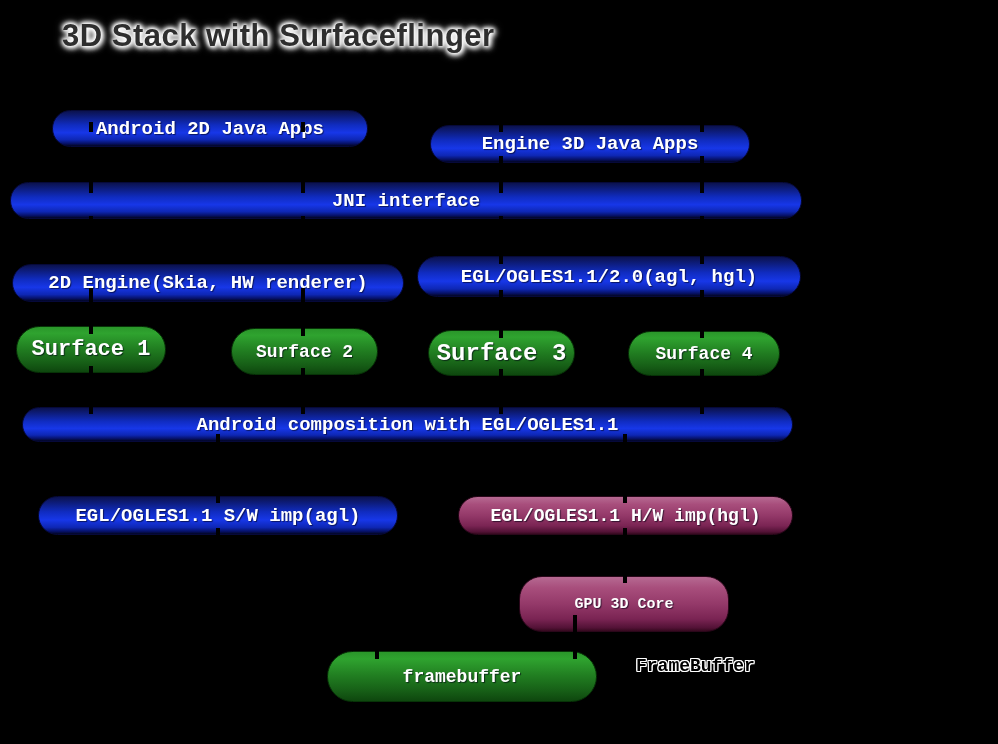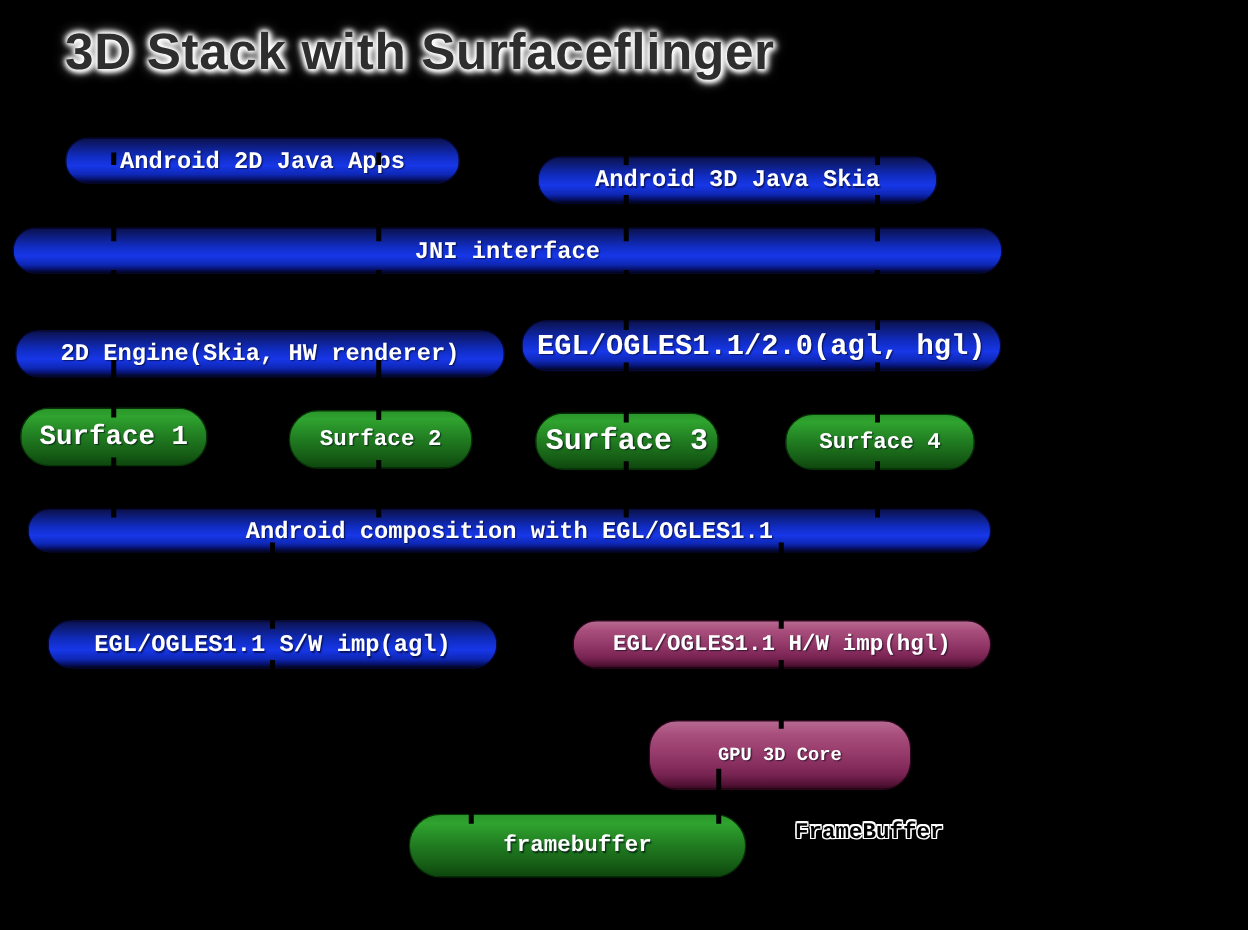--- a/index.html
+++ b/index.html
@@ -1,22 +1,22 @@
 <!DOCTYPE html>
 <html><head>
 <meta charset="utf-8">
 <style>
   html,body{margin:0;padding:0;background:#000;}
   #canvas{
     position:relative;width:998px;height:744px;background:#000;
     overflow:hidden;font-family:"Liberation Mono",monospace;
   }
   .title{
-    position:absolute;left:52px;top:18px;margin:0;
-    font-family:"Liberation Sans",sans-serif;font-weight:bold;font-size:41px;
+    position:absolute;left:62px;top:18px;margin:0;
+    font-family:"Liberation Sans",sans-serif;font-weight:bold;font-size:31px;
     color:#2e2e2e;letter-spacing:0.5px;
     text-shadow:0 0 3px #fff,0 0 6px #fff,0 0 10px #ffffff,
                 1px 1px 5px #fff,-1px -1px 5px #fff,2px 2px 6px #ffffffcc;
     white-space:nowrap;
   }
   .node{
     position:absolute;display:flex;align-items:center;justify-content:center;
     color:#ffffff;font-weight:bold;white-space:nowrap;z-index:1;
     box-sizing:border-box;text-shadow:1px 1px 1px rgba(0,0,20,.6);
   }
@@ -75,24 +75,24 @@
       <div class="connector" style="left: 700px; top: 369px; height: 45px;"></div>
       <div class="connector" style="left: 216px; top: 434px; height: 69px;"></div>
       <div class="connector" style="left: 623px; top: 434px; height: 69px;"></div>
       <div class="connector" style="left: 216px; top: 528px; height: 14px;"></div>
       <div class="connector" style="left: 623px; top: 528px; height: 55px;"></div>
       <div class="connector" style="left: 573px; top: 615px; height: 44px;"></div>
       <div class="connector" style="left: 375px; top: 645px; height: 14px;"></div>
     </div>
   <div id="nodes">
       <div class="node blue" style="left: 52px; top: 110px; width: 316px; height: 37px; border-radius: 18.5px; font-size: 19px;">Android 2D Java Apps</div>
-      <div class="node blue" style="left: 430px; top: 125px; width: 320px; height: 38px; border-radius: 19px; font-size: 19px;">Android 3D Java Skia</div>
+      <div class="node blue" style="left: 430px; top: 125px; width: 320px; height: 38px; border-radius: 19px; font-size: 19px;">Engine 3D Java Apps</div>
       <div class="node blue" style="left: 10px; top: 182px; width: 792px; height: 37px; border-radius: 18.5px; font-size: 19px;">JNI interface</div>
       <div class="node blue" style="left: 12px; top: 264px; width: 392px; height: 38px; border-radius: 19px; font-size: 19px;">2D Engine(Skia, HW renderer)</div>
-      <div class="node blue" style="left: 417px; top: 256px; width: 384px; height: 41px; border-radius: 20.5px; font-size: 23px;">EGL/OGLES1.1/2.0(agl, hgl)</div>
+      <div class="node blue" style="left: 417px; top: 256px; width: 384px; height: 41px; border-radius: 20.5px; font-size: 19px;">EGL/OGLES1.1/2.0(agl, hgl)</div>
       <div class="node green" style="left: 16px; top: 326px; width: 150px; height: 47px; border-radius: 23.5px; font-size: 22px;">Surface 1</div>
       <div class="node green" style="left: 231px; top: 328px; width: 147px; height: 47px; border-radius: 23.5px; font-size: 18px;">Surface 2</div>
       <div class="node green" style="left: 428px; top: 330px; width: 147px; height: 46px; border-radius: 23px; font-size: 24px;">Surface 3</div>
       <div class="node green" style="left: 628px; top: 331px; width: 152px; height: 45px; border-radius: 22.5px; font-size: 18px;">Surface 4</div>
       <div class="node blue" style="left: 22px; top: 407px; width: 771px; height: 35px; border-radius: 17.5px; font-size: 19px;">Android composition with EGL/OGLES1.1</div>
       <div class="node blue" style="left: 38px; top: 496px; width: 360px; height: 39px; border-radius: 19.5px; font-size: 19px;">EGL/OGLES1.1 S/W imp(agl)</div>
       <div class="node purple" style="left: 458px; top: 496px; width: 335px; height: 39px; border-radius: 19.5px; font-size: 18px;">EGL/OGLES1.1 H/W imp(hgl)</div>
       <div class="node purple" style="left: 519px; top: 576px; width: 210px; height: 56px; border-radius: 23px; font-size: 15px;">GPU 3D Core</div>
       <div class="node green" style="left: 327px; top: 651px; width: 270px; height: 51px; border-radius: 25.5px; font-size: 18px;">framebuffer</div>
     </div>

